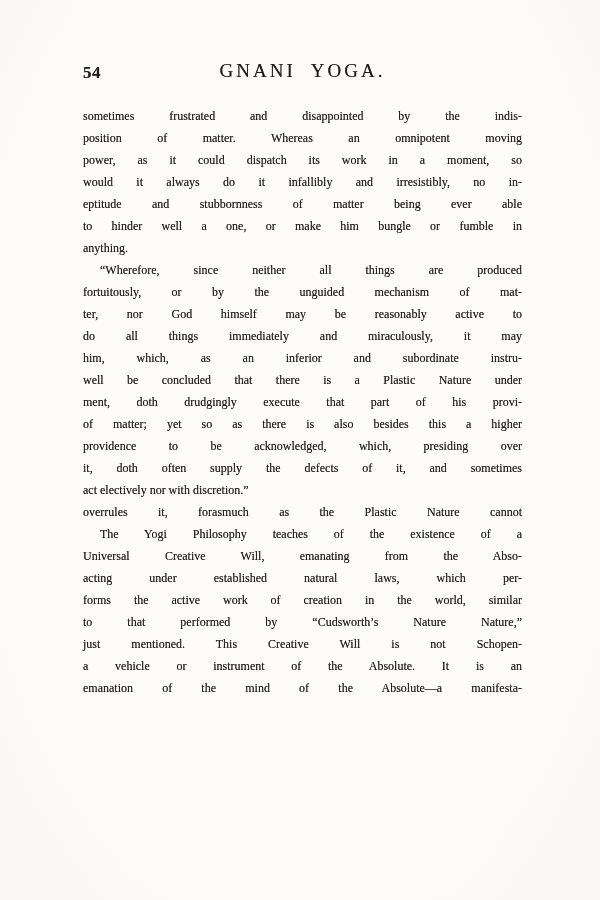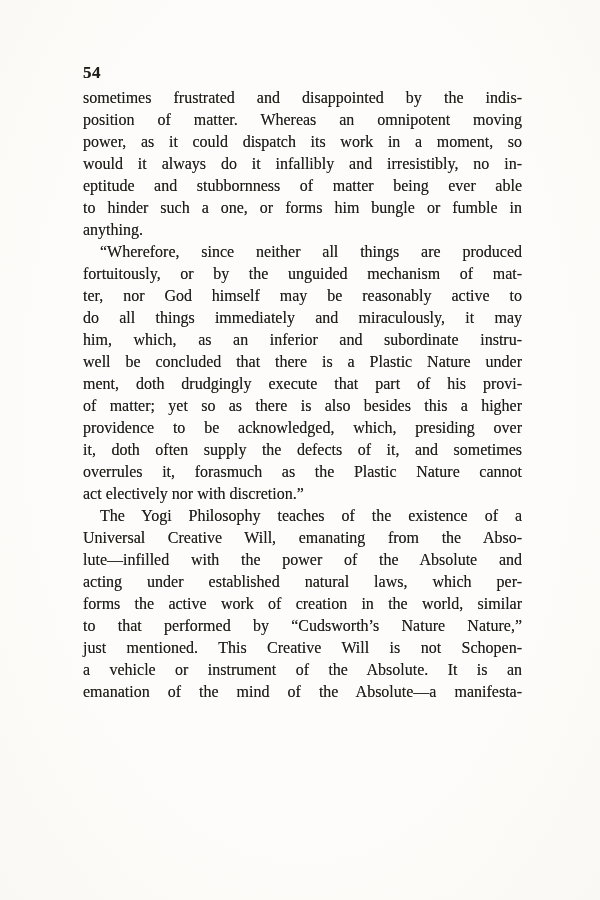--- a/index.html
+++ b/index.html
@@ -40,24 +40,24 @@
     width: 100%;
     top: 0;
     text-align: center;
     font-size: 19px;
     letter-spacing: 3px;
     word-spacing: 8px;
     text-shadow: 0 0 0.4px rgba(32,29,25,0.55);
   }
   .text-block {
     position: absolute;
-    top: 87px;
+    top: 105px;
     left: 83px;
     width: 439px;
-    font-size: 16px;
+    font-size: 12px;
     line-height: 22px;
     text-shadow: 0 0 0.45px rgba(32,29,25,0.6);
   }
   .line {
     text-align: justify;
     text-align-last: justify;
     height: 22px;
     overflow: visible;
     white-space: normal;
   }
@@ -68,45 +68,45 @@
     text-align-last: left;
   }
 </style>
 </head>
 <body>
 
 <div class="page">
 
   <div class="header-row">
     <span class="page-number">54</span>
+    <span class="running-title">GNANI YOGA.</span>
   </div>
 
   <div class="text-block">
     <div class="line">sometimes frustrated and disappointed by the indis-</div>
     <div class="line">position of matter.  Whereas an omnipotent moving</div>
     <div class="line">power, as it could dispatch its work in a moment, so</div>
     <div class="line">would it always do it infallibly and irresistibly, no in-</div>
     <div class="line">eptitude and stubbornness of matter being ever able</div>
-    <div class="line">to hinder such a one, or forms him bungle or fumble in</div>
+    <div class="line">to hinder well a one, or make him bungle or fumble in</div>
     <div class="line end">anything.</div>
     <div class="line indent">“Wherefore, since neither all things are produced</div>
     <div class="line">fortuitously, or by the unguided mechanism of mat-</div>
     <div class="line">ter, nor God himself may be reasonably active to</div>
     <div class="line">do all things immediately and miraculously, it may</div>
     <div class="line">him, which, as an inferior and subordinate instru-</div>
     <div class="line">well be concluded that there is a Plastic Nature under</div>
     <div class="line">ment, doth drudgingly execute that part of his provi-</div>
     <div class="line">of matter; yet so as there is also besides this a higher</div>
     <div class="line">providence to be acknowledged, which, presiding over</div>
     <div class="line">it, doth often supply the defects of it, and sometimes</div>
+    <div class="line end">act electively nor with discretion.”</div>
     <div class="line">overrules it, forasmuch as the Plastic Nature cannot</div>
-    <div class="line end">act electively nor with discretion.”</div>
     <div class="line indent">The Yogi Philosophy teaches of the existence of a</div>
     <div class="line">Universal Creative Will, emanating from the Abso-</div>
-    <div class="line">lute—infilled with the power of the Absolute and</div>
     <div class="line">acting under established natural laws, which per-</div>
     <div class="line">forms the active work of creation in the world, similar</div>
     <div class="line">to that performed by “Cudsworth’s Nature Nature,”</div>
     <div class="line">just mentioned.  This Creative Will is not Schopen-</div>
     <div class="line">a vehicle or instrument of the Absolute.  It is an</div>
     <div class="line">emanation of the mind of the Absolute—a manifesta-</div>
   </div>
 
 </div>
 

